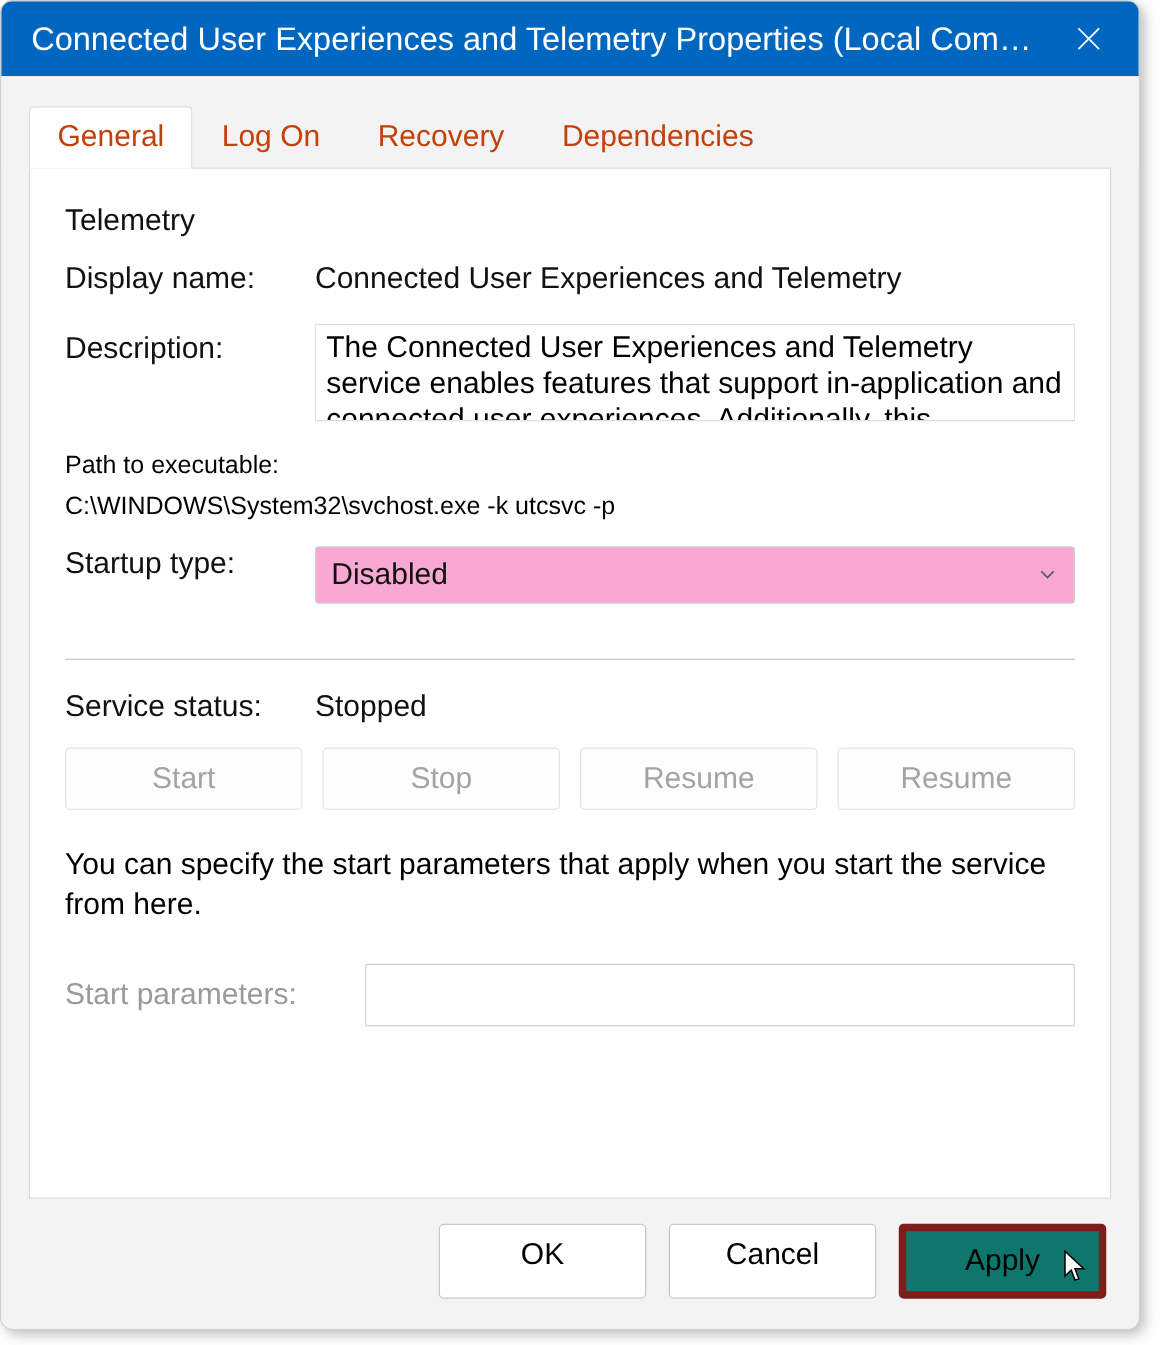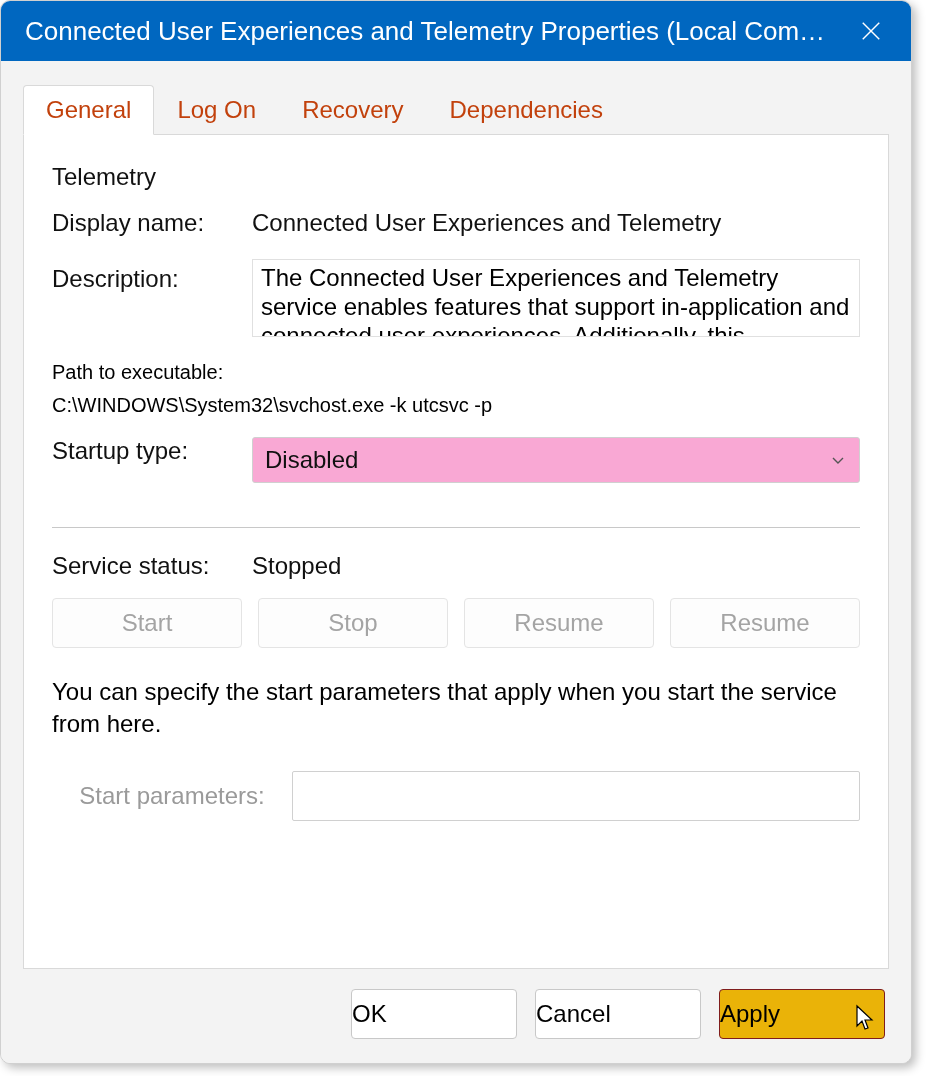--- a/index.html
+++ b/index.html
@@ -200,25 +200,25 @@
       background: #f3f3f3;
     }
     .dlg-btn {
       min-width: 166px;
       padding: 10px 0;
       font-size: 24px;
       border: 1px solid #c8c8c8;
       background: #ffffff;
       border-radius: 4px;
       cursor: pointer;
-      text-align: left;
+      text-align: center;
     }
     .dlg-btn.apply {
-      background: #eab308;
-      border: 1px solid #7f1d1d;
+      background: #0f766e;
+      border: 6px solid #7f1d1d;
       position: relative;
     }
     .cursor {
       position: absolute;
       right: 8px;
       top: 14px;
       width: 22px;
       height: 28px;
       pointer-events: none;
     }
@@ -291,21 +291,21 @@
     <div class="svc-buttons">
       <div class="svc-btn">Start</div>
       <div class="svc-btn">Stop</div>
       <div class="svc-btn">Resume</div>
       <div class="svc-btn">Resume</div>
     </div>
 
     <div class="hint">You can specify the start parameters that apply when you start the service from here.</div>
 
     <div class="form-row" style="align-items:center;">
-      <div class="form-label disabled" style="width:240px;text-align:center;">Start parameters:</div>
+      <div class="form-label disabled" style="width:240px;">Start parameters:</div>
       <input class="param-input" type="text" value="" style="">
     </div>
 
   </div>
 
   <div class="dialog-buttons">
     <div class="dlg-btn">OK</div>
     <div class="dlg-btn">Cancel</div>
     <div class="dlg-btn apply">
       <span>Apply</span>

